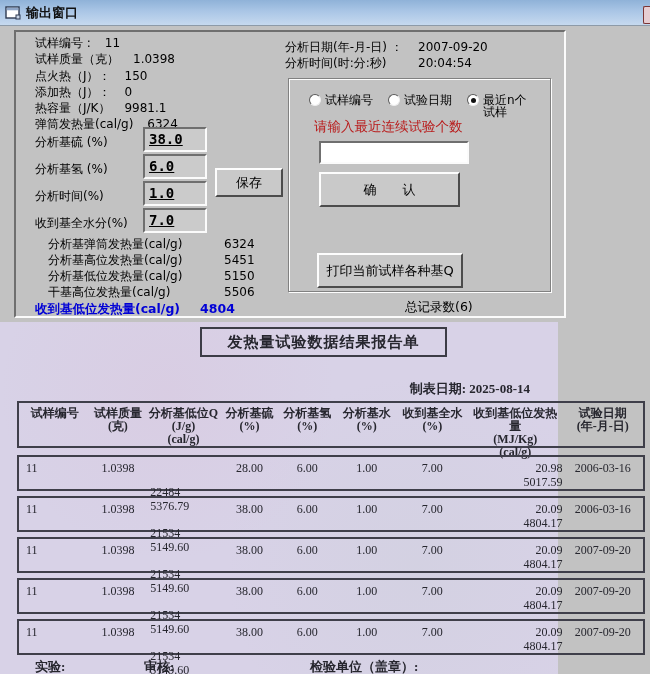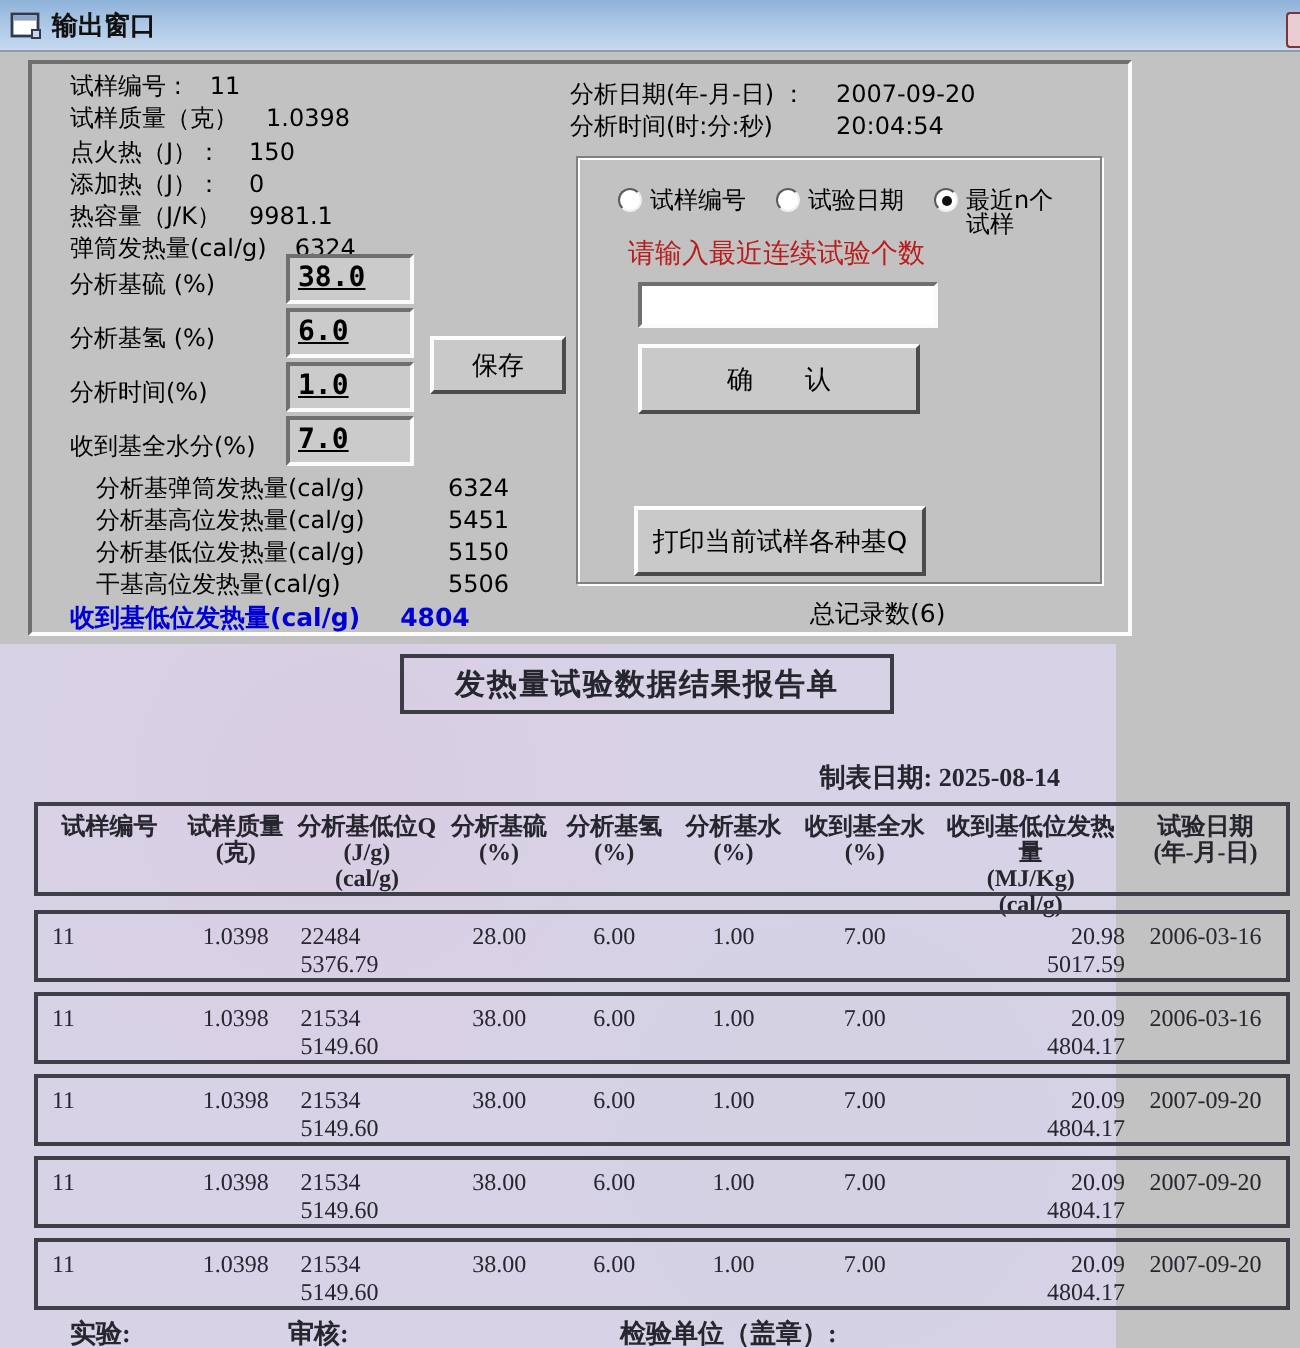--- a/index.html
+++ b/index.html
@@ -68,21 +68,21 @@
     font-size:15px;font-weight:bold;letter-spacing:1px;}
   .report-date{position:absolute;right:28px;top:58px;font-size:13px;font-weight:bold;}
   .rtable{position:absolute;left:17px;top:79px;width:628px;}
   .rheader{position:absolute;left:0;top:0;width:628px;height:47px;box-sizing:border-box;
     border:2px solid #3f3f4a;display:flex;}
   .rrow{position:absolute;left:0;width:628px;height:36px;box-sizing:border-box;
     border:2px solid #3f3f4a;display:flex;}
   .hcell{box-sizing:border-box;padding-top:4px;font-size:12px;font-weight:bold;line-height:13px;text-align:center;}
   .dcell{box-sizing:border-box;padding-top:4px;font-size:12px;line-height:14px;text-align:center;}
   .al-l6{text-align:left;padding-left:7px;}
-  .al-l4{text-align:left;padding-left:5px;}
+  .al-l4{text-align:left;padding-left:5px;margin-top:24px;}
   .al-l8{text-align:right;padding-left:8px;}
   .rfooter-item{position:absolute;top:336px;font-size:13px;font-weight:bold;}
 </style>
 </head>
 <body>
 
 <div class="stage">
 
   <div class="titlebar">
     <svg class="ticon" viewBox="0 0 16 14">

